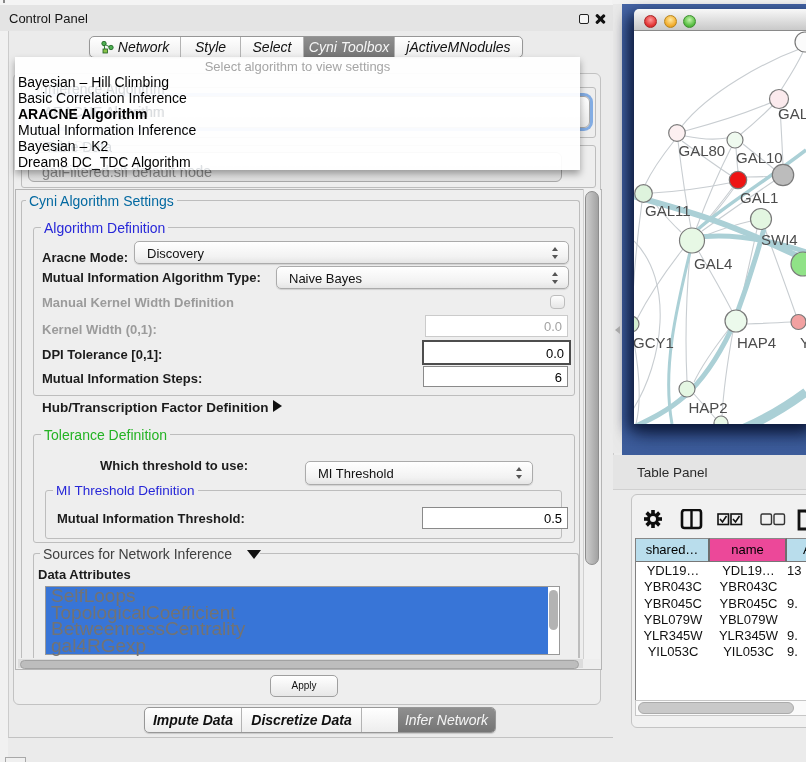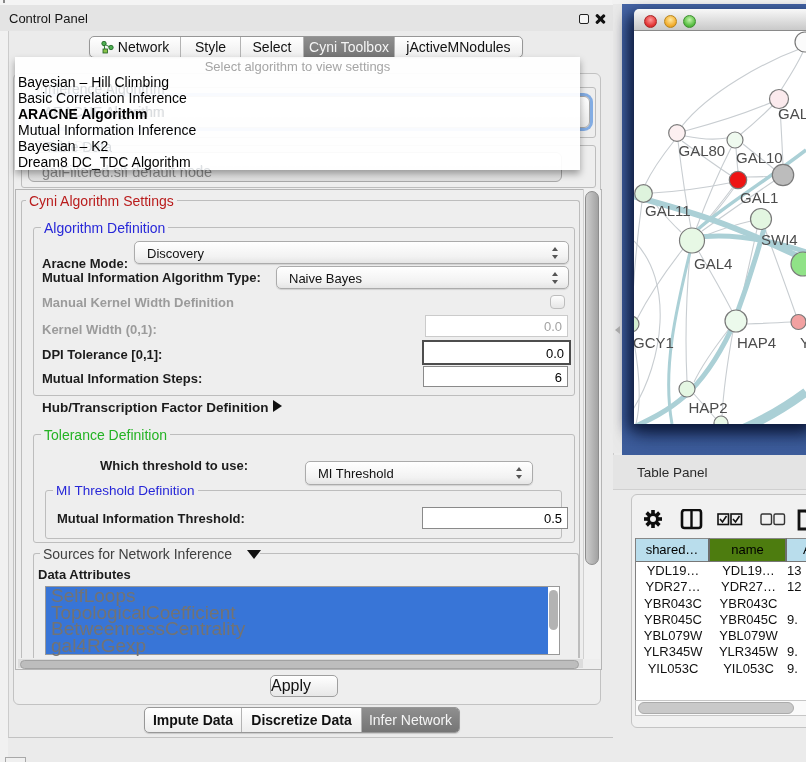--- a/index.html
+++ b/index.html
@@ -14,21 +14,21 @@
          border:1px solid #ababab;border-radius:5px;box-shadow:0 1px 1px rgba(0,0,0,0.12);}
   .combo .ct{position:absolute;left:12px;top:50%;transform:translateY(-50%);font-size:13px;color:#111;}
   .arrows{position:absolute;right:9px;top:50%;transform:translateY(-50%);width:8px;height:12px;}
   .arrows:before{content:"";position:absolute;left:1px;top:0;border-left:3.5px solid transparent;
       border-right:3.5px solid transparent;border-bottom:4.5px solid #555;}
   .arrows:after{content:"";position:absolute;left:1px;bottom:0;border-left:3.5px solid transparent;
       border-right:3.5px solid transparent;border-top:4.5px solid #555;}
   .tfield{position:absolute;background:#fff;font-size:13px;text-align:right;}
   .tfield span{position:absolute;right:5px;top:50%;transform:translateY(-50%);}
   .seg{position:absolute;display:flex;border:1px solid #979797;border-radius:5px;overflow:hidden;
-       background:linear-gradient(#ffffff,#ededed);box-shadow:0 1px 1px rgba(0,0,0,0.15);}
+       background:linear-gradient(#ffffff,#ededed);box-shadow:0 1px 1px rgba(0,0,0,0.15);font-style:italic;}
   .seg .s{display:flex;align-items:center;justify-content:center;font-size:14px;color:#111;
           border-right:1px solid #b3b3b3;box-sizing:border-box;}
   .seg .s:last-child{border-right:none;}
   .seg .sel{background:linear-gradient(#8f8f8f,#757575);color:#f5f5f5;}
 </style>
 </head>
 <body>
 
 <div class="abs" style="left:0;top:0;width:619px;height:5px;background:#f4f4f4;"></div>
 <div class="abs" style="left:3px;top:0;width:2px;height:3px;background:#888;"></div>
@@ -74,26 +74,26 @@
 
 <div class="abs" style="left:15px;top:189px;width:585px;height:479px;border:1px solid #b5b5b5;background:#eeeeee;"></div>
 
 <div class="abs" style="left:583px;top:189px;width:16px;height:470px;background:#f1f1f1;border-left:1px solid #d0d0d0;"></div>
 <div class="abs" style="left:585px;top:191px;width:12px;height:372px;background:linear-gradient(90deg,#cecece,#a2a2a2);border:1px solid #8d8d8d;border-radius:7px;"></div>
 
 <div class="abs" style="left:18px;top:659px;width:565px;height:9px;background:#dcdcdc;"></div>
 <div class="abs" style="left:20px;top:660px;width:557px;height:7px;background:#bdbdbd;border:1px solid #a2a2a2;border-radius:5px;"></div>
 
 <div class="abs" style="left:21px;top:200px;width:557px;height:457px;border:1px solid #bdbdbd;border-bottom:none;border-radius:3px 3px 0 0;"></div>
-<div class="gtitle" style="left:26px;top:193px;color:#b91c1c;font-size:14px;">Cyni Algorithm Settings</div>
+<div class="gtitle" style="left:26px;top:193px;color:#0369a1;font-size:14px;">Cyni Algorithm Settings</div>
 
 <div class="grp" style="left:33px;top:227px;width:540px;height:167px;"></div>
 <div class="gtitle" style="left:41px;top:220px;color:#2727d8;font-size:14px;">Algorithm Definition</div>
 
-<div class="lbl" style="left:42px;top:256px;text-align:center;">Aracne Mode:</div>
+<div class="lbl" style="left:42px;top:250px;text-align:center;">Aracne Mode:</div>
 <div class="combo" style="left:134px;top:241px;width:433px;height:21px;">
     <span class="ct">Discovery</span>
     <span class="arrows"></span>
   </div>
 
 <div class="lbl" style="left:42px;top:270px;">Mutual Information Algorithm Type:</div>
 <div class="combo" style="left:276px;top:266px;width:291px;height:21px;">
     <span class="ct">Naive Bayes</span>
     <span class="arrows"></span>
   </div>
@@ -140,26 +140,26 @@
 <div class="gtitle" style="left:40px;top:546px;color:#404040;font-size:14px;padding-right:28px;">Sources for Network Inference</div>
 <div class="abs" style="left:247px;top:550px;width:0;height:0;border-left:7px solid transparent;border-right:7px solid transparent;border-top:9px solid #111;"></div>
 
 <div class="lbl" style="left:38px;top:567px;">Data Attributes</div>
 <div class="abs" style="left:45px;top:586px;width:513px;height:67px;background:#fff;border:1px solid #999;">
   <div style="position:absolute;left:0;top:0;width:502px;height:67px;background:#3875d7;"></div>
   <div style="position:absolute;left:5px;top:1px;font-size:19px;line-height:16.6px;color:#737373;">SelfLoops<br>TopologicalCoefficient<br>BetweennessCentrality<br>gal4RGexp</div>
   <div style="position:absolute;left:503px;top:3px;width:9px;height:40px;background:#b3b3b3;border-radius:5px;"></div>
 </div>
 
-<div class="abs" style="left:270px;top:675px;width:66px;height:20px;background:linear-gradient(#ffffff,#e7e7e7);border:1px solid #9f9f9f;border-radius:5px;font-size:16px;color:#111;line-height:20px;">Apply</div>
+<div class="abs" style="left:270px;top:675px;width:66px;height:20px;background:linear-gradient(#ffffff,#e7e7e7);border:1px solid #9f9f9f;border-radius:5px;text-align:center;font-size:10px;color:#111;line-height:20px;">Apply</div>
 
 <div class="seg" style="left:144px;top:707px;height:24px;">
   <div class="s" style="width:97px;font-weight:bold;">Impute Data</div>
   <div class="s" style="width:120px;font-weight:bold;">Discretize Data</div>
-  <div class="s sel" style="width:97px;">Infer Network</div>
+  <div class="s sel" style="width:97px;margin-left:36px;">Infer Network</div>
 </div>
 
 <div class="abs" style="left:5px;top:757px;width:19px;height:10px;background:#f0f0f0;border:1.5px solid #a8a8a8;"></div>
 
 <div class="abs" style="left:15px;top:57px;width:565px;height:113px;background:rgba(255,255,255,0.94);box-shadow:0 4px 7px rgba(0,0,0,0.35);z-index:50;overflow:hidden;">
   <div style="position:absolute;left:29px;top:24px;font-size:14px;color:#d9dcdf;">Inference Algorithm</div>
   <div style="position:absolute;left:29px;top:47px;font-size:14px;color:#d9dcdf;">ARACNE Algorithm</div>
   <div style="position:absolute;left:30px;top:82px;font-size:14px;color:#d9dcdf;">Table Data</div>
   <div style="position:absolute;left:26px;top:106px;font-size:14.5px;color:#dcdfe2;">galFiltered.sif default node</div>
   <div style="position:absolute;left:0;top:2px;width:100%;text-align:center;font-size:13px;color:#a5a5a5;">Select algorithm to view settings</div>
@@ -301,25 +301,24 @@
   <g stroke="#333" fill="none">
     <rect x="117" y="5" width="10.5" height="10.5" rx="1.5" stroke-width="1.4"></rect>
     <rect x="130" y="5" width="10.5" height="10.5" rx="1.5" stroke-width="1.4"></rect>
   </g>
 
   <path d="M155,2 h14 v18 h-14 z M162,2 l7,7" fill="none" stroke="#111" stroke-width="2.8"></path>
 </svg>
 
 <div class="abs" style="left:635px;top:538px;width:171px;height:162px;background:#fff;border-left:1px solid #808080;overflow:hidden;">
   <div style="position:absolute;left:0;top:0;height:24px;width:74px;background:#b9ddec;border-top:1px solid #888;border-bottom:1px solid #777;border-right:2px solid #6e6e6e;box-sizing:border-box;text-align:center;font-size:13px;line-height:22px;">shared…</div>
-  <div style="position:absolute;left:74px;top:0;height:24px;width:77px;background:#4d7c0f;border-top:1px solid #888;border-bottom:1px solid #777;border-right:2px solid #6e6e6e;box-sizing:border-box;text-align:center;font-size:13px;line-height:22px;">name</div>
+  <div style="position:absolute;left:74px;top:0;height:24px;width:77px;background:#ec4899;border-top:1px solid #888;border-bottom:1px solid #777;border-right:2px solid #6e6e6e;box-sizing:border-box;text-align:center;font-size:13px;line-height:22px;">name</div>
   <div style="position:absolute;left:151px;top:0;height:24px;width:30px;background:#b9ddec;border-top:1px solid #888;border-bottom:1px solid #777;box-sizing:border-box;font-size:13px;line-height:22px;padding-left:16px;">A</div>
   <div style="position:absolute;left:0;top:25px;font-size:13px;line-height:16.3px;color:#111;width:171px;">
     <div><span style="display:inline-block;width:74px;text-align:center;">YDL19…</span><span style="display:inline-block;width:77px;text-align:center;">YDL19…</span>13</div>
-    <div><span style="display:inline-block;width:74px;text-align:center;">YDR27…</span><span style="display:inline-block;width:77px;text-align:center;">YDR27…</span>12</div>
     <div><span style="display:inline-block;width:74px;text-align:center;">YBR043C</span><span style="display:inline-block;width:77px;text-align:center;">YBR043C</span></div>
     <div><span style="display:inline-block;width:74px;text-align:center;">YBR045C</span><span style="display:inline-block;width:77px;text-align:center;">YBR045C</span>9.</div>
     <div><span style="display:inline-block;width:74px;text-align:center;">YBL079W</span><span style="display:inline-block;width:77px;text-align:center;">YBL079W</span></div>
     <div><span style="display:inline-block;width:74px;text-align:center;">YLR345W</span><span style="display:inline-block;width:77px;text-align:center;">YLR345W</span>9.</div>
     <div><span style="display:inline-block;width:74px;text-align:center;">YIL053C</span><span style="display:inline-block;width:77px;text-align:center;">YIL053C</span>9.</div>
   </div>
 </div>
 
 <div class="abs" style="left:635px;top:700px;width:171px;height:14px;background:#fafafa;border:1px solid #c6c6c6;border-right:none;"></div>
 <div class="abs" style="left:638px;top:702px;width:154px;height:10px;background:#c9c9c9;border:1px solid #ababab;border-radius:6px;"></div>

